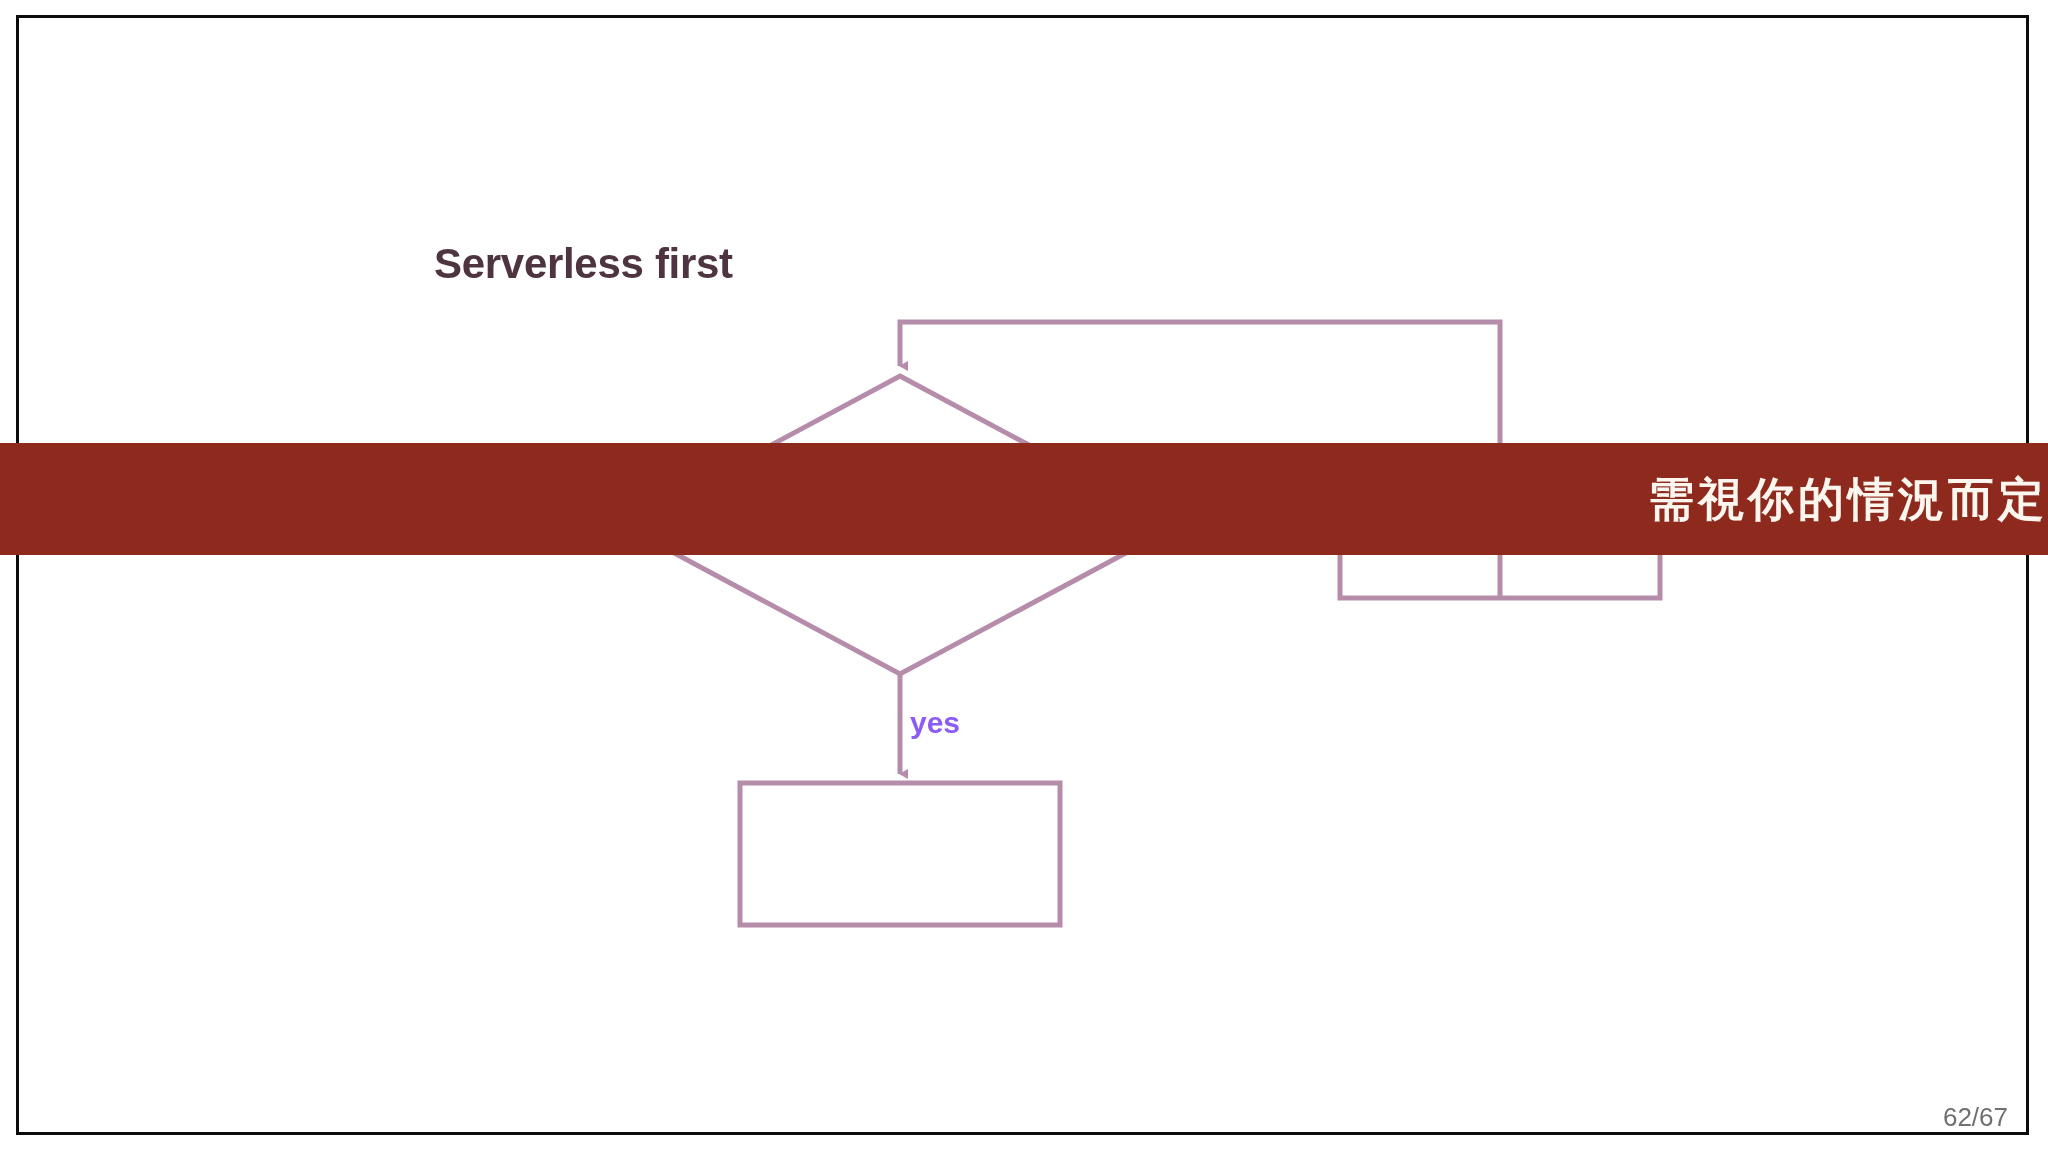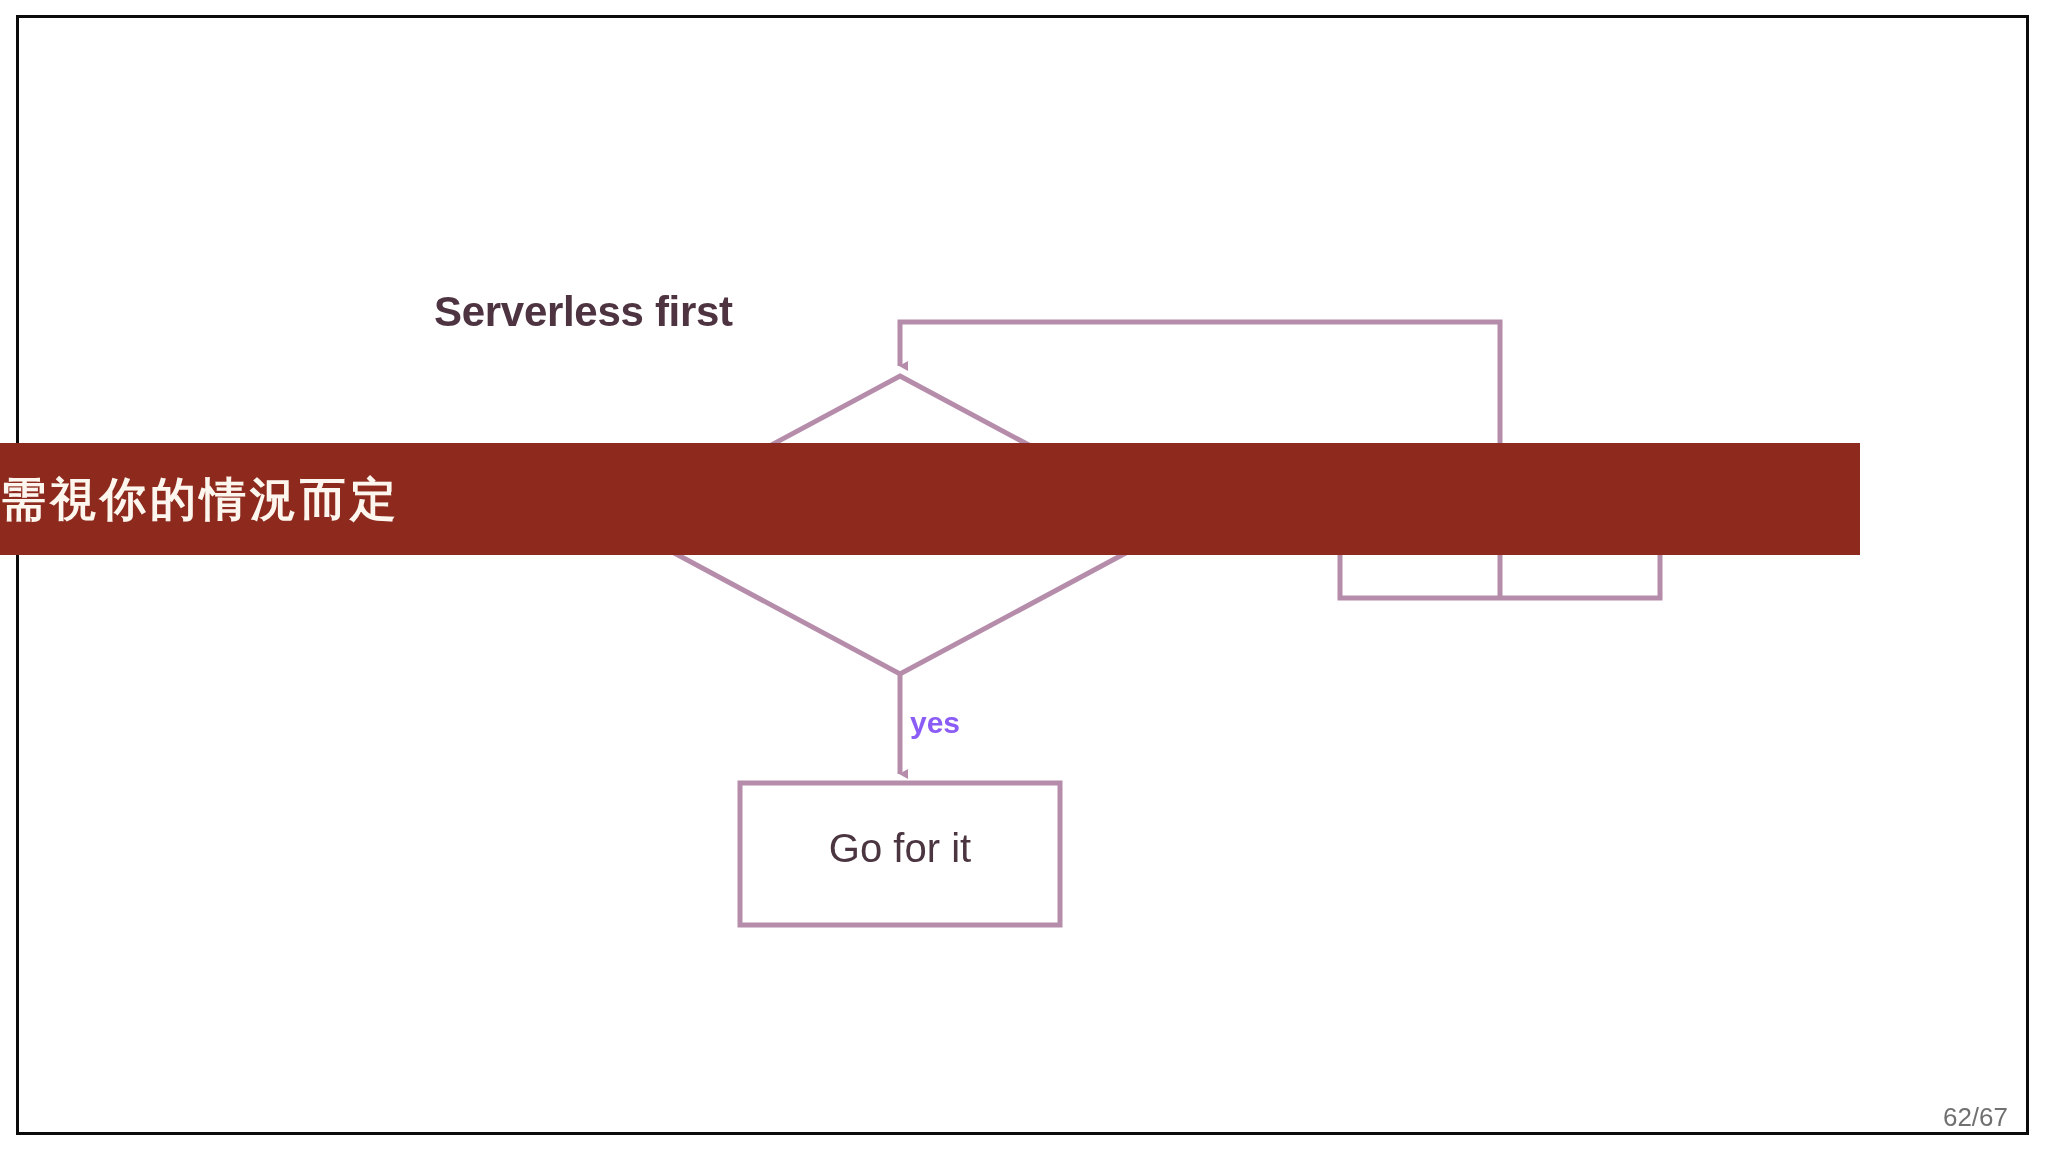--- a/index.html
+++ b/index.html
@@ -35,21 +35,20 @@
   
   #title {
     position: absolute;
     left: 434px;
     top: 240px;
     font-size: 42px;
     font-weight: bold;
     color: #4e3440;
     letter-spacing: -0.3px;
     white-space: nowrap;
-    margin-top: 48px;
   }
 
   
   #flow {
     position: absolute;
     left: 0;
     top: 0;
     width: 2048px;
     height: 1152px;
   }
@@ -87,26 +86,26 @@
     font-weight: bold;
     color: #8b5cf6;
     white-space: nowrap;
   }
 
   
   #banner {
     position: absolute;
     left: 0;
     top: 443px;
-    width: 1860px;
+    width: 2048px;
     height: 112px;
     background: #8d2a1d;
     display: flex;
     align-items: center;
-    justify-content: flex-start;
+    justify-content: flex-end;
   }
   #banner-text {
     color: #fdf6ee;
     font-size: 46px;
     font-family: "DejaVu Serif", serif;
     font-weight: bold;
     letter-spacing: 4px;
     line-height: 1;
   }
 
@@ -156,21 +155,20 @@
       <path d="M900,674 L900,774" fill="none" stroke="#b68cab" stroke-width="5" marker-end="url(#arrowhead)"></path>
     </g>
 
     <g>
       <rect x="740" y="783" width="320" height="142" fill="none" stroke="#b68cab" stroke-width="5"></rect>
     </g>
   </svg>
 
   <div class="flow-text" id="diamond-label">Serverless?</div>
 
-  <div class="flow-text" id="goforit-label">Go for it</div>
 
   <div id="yes-label">yes</div>
 
   <div id="title">Serverless first</div>
 
   <div id="frame"></div>
 
   <div id="banner">
     <span id="banner-text">需視你的情況而定</span>
   </div>

